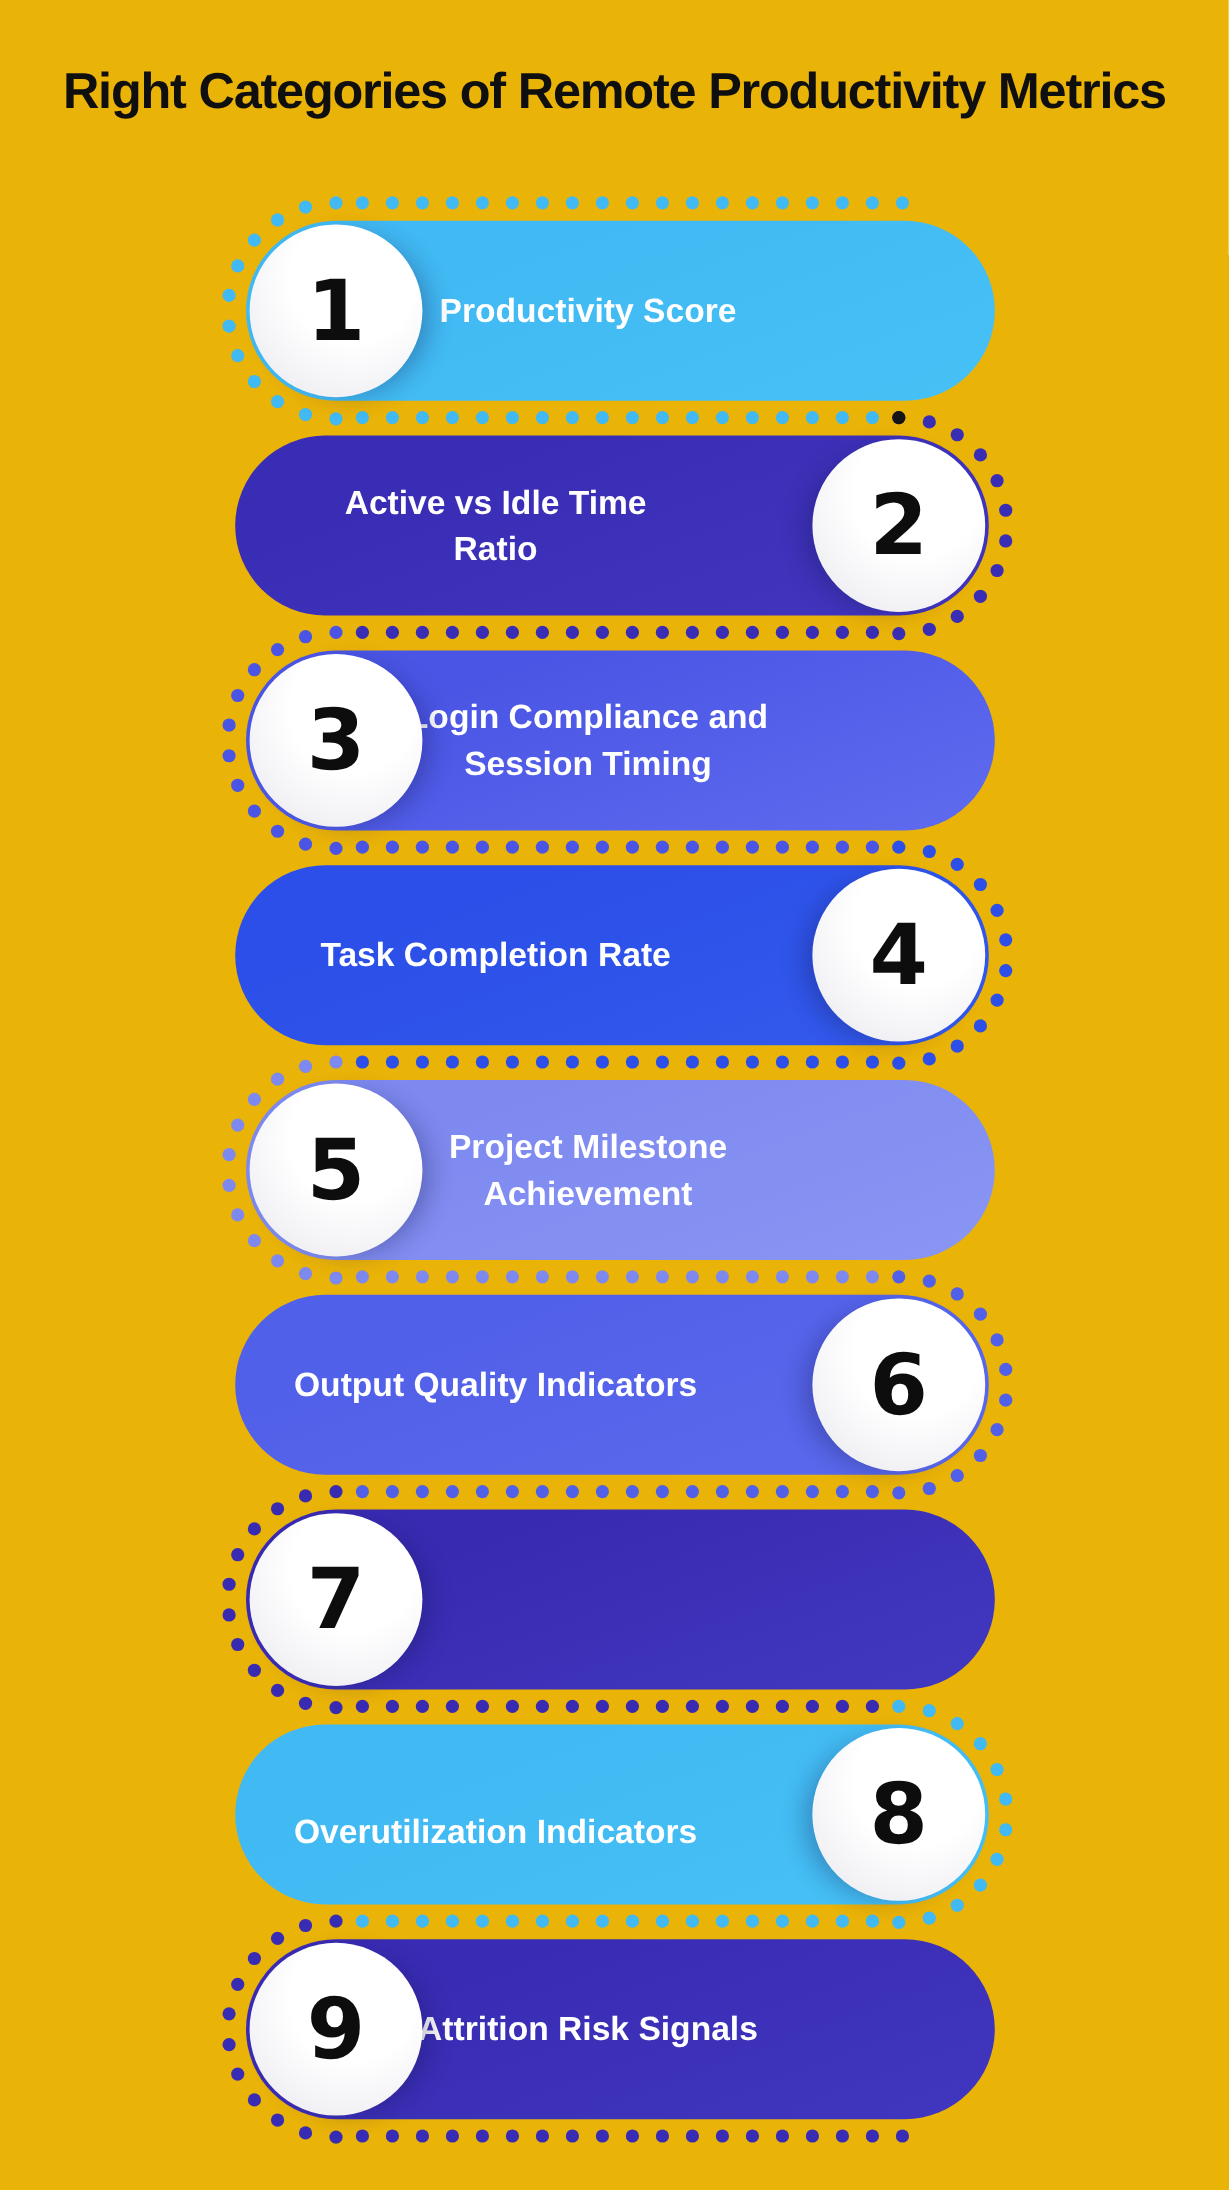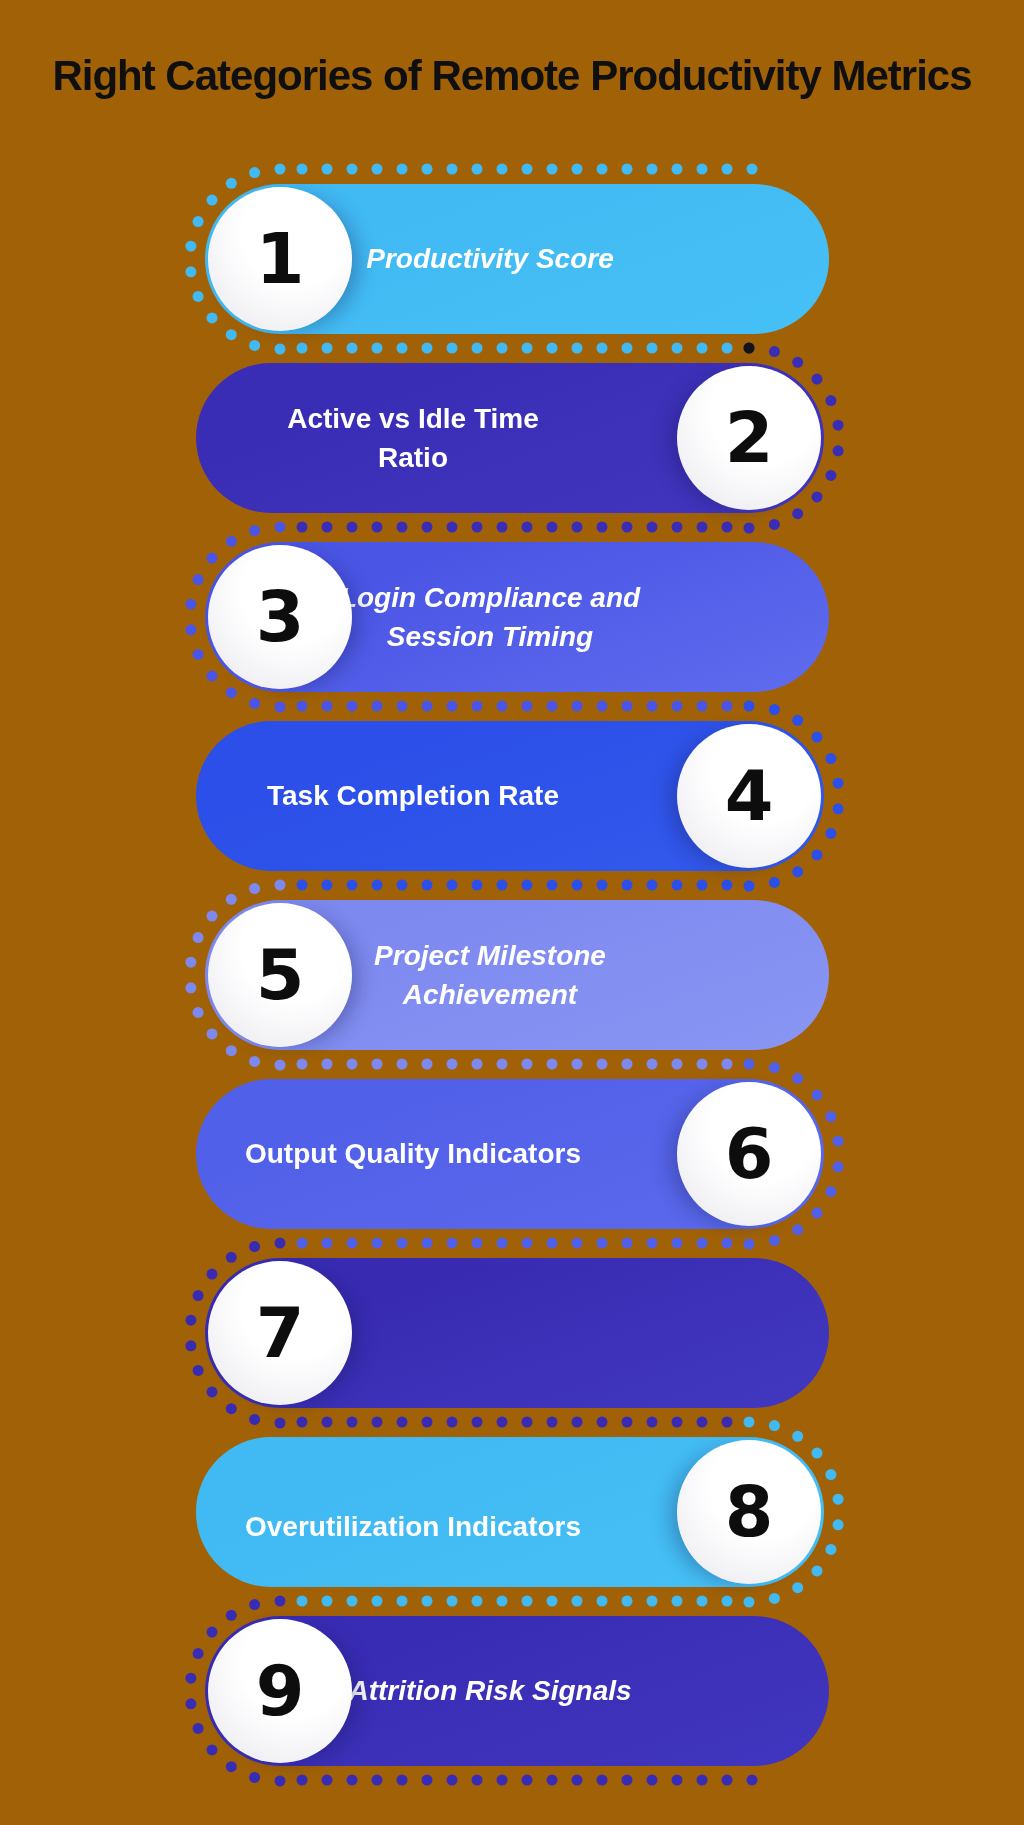--- a/index.html
+++ b/index.html
@@ -26,27 +26,27 @@
   .num{
     font-family:"DejaVu Sans",sans-serif;font-weight:700;font-size:70px;line-height:1;
   }
   .label{
     position:absolute;top:0;height:100%;width:420px;
     display:flex;align-items:center;justify-content:center;
     text-align:center;white-space:pre-line;
     font-family:"Liberation Sans",sans-serif;font-weight:700;
     font-size:28px;line-height:1.4;
   }
-  .label.side-left{left:75px;font-style:italic;}   
+  .label.side-left{left:75px;}   
   .label.side-right{left:7px;}   
 </style>
 </head>
 <body>
 
-<div class="canvas" style="background: #a16207;">
+<div class="canvas" style="background: #eab308;">
   <svg class="dots-layer" width="1024" height="1825" viewBox="0 0 1024 1825">
       <circle cx="302.0" cy="169.0" r="5.5" fill="#41b9f3"></circle>
       <circle cx="327.0" cy="169.0" r="5.5" fill="#41b9f3"></circle>
       <circle cx="352.0" cy="169.0" r="5.5" fill="#41b9f3"></circle>
       <circle cx="377.0" cy="169.0" r="5.5" fill="#41b9f3"></circle>
       <circle cx="402.0" cy="169.0" r="5.5" fill="#41b9f3"></circle>
       <circle cx="427.0" cy="169.0" r="5.5" fill="#41b9f3"></circle>
       <circle cx="452.0" cy="169.0" r="5.5" fill="#41b9f3"></circle>
       <circle cx="477.0" cy="169.0" r="5.5" fill="#41b9f3"></circle>
       <circle cx="502.0" cy="169.0" r="5.5" fill="#41b9f3"></circle>

